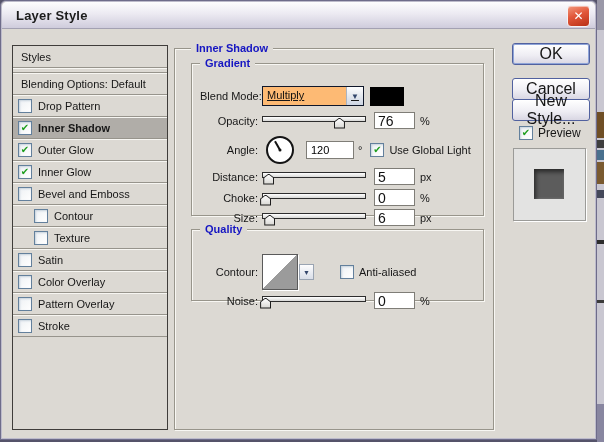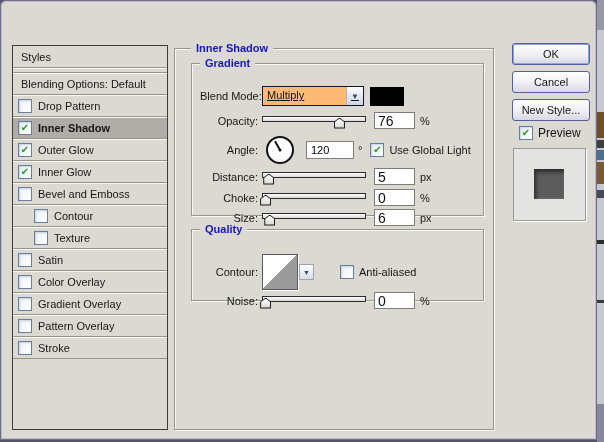--- a/index.html
+++ b/index.html
@@ -108,25 +108,25 @@
     background:linear-gradient(135deg,#ffffff 50%,#9b9b9b 50%);cursor:pointer;
     box-shadow:1px 1px 0 #fff;}
   .contour-arrow{width:13px;height:14px;margin-left:1px;border:1px solid #9aa4b2;
     background:linear-gradient(180deg,#fdfdfe,#d9dee8);display:flex;align-items:center;justify-content:center;
     font-size:7px;color:#33466b;cursor:pointer;}
   .aa-group{margin-left:26px;display:flex;align-items:center;}
 
   
   .btn{position:absolute;left:510px;width:78px;height:22px;border:1px solid #51619f;border-radius:3px;
     background:linear-gradient(180deg,#ffffff 0%,#efeef4 55%,#d9d7e3 100%);
-    font-family:"Liberation Sans",sans-serif;font-size:11px;color:#151515;
+    font-family:"Liberation Sans",sans-serif;font-size:16px;color:#151515;
     display:flex;align-items:center;justify-content:center;cursor:pointer;
     box-shadow:inset 0 1px 0 #fff;}
   .btn-ok{top:14px;box-shadow:inset 0 0 0 1px #8ea4d8, inset 0 1px 0 #fff;}
-  .btn-cancel{top:42px;}
+  .btn-cancel{top:49px;}
   .btn-new{top:70px;}
   .preview-row{position:absolute;left:517px;top:97px;display:flex;align-items:center;font-size:11px;color:#171717;}
   .preview-row .cb-label{font-size:12px;}
   .thumb-preview{position:absolute;left:511px;top:119px;width:71px;height:71px;background:#e3e3e2;
     border:1px solid #9b9b98;box-shadow:1px 1px 0 #ffffff;}
   .thumb-inner{position:absolute;left:20px;top:20px;width:30px;height:30px;background:#5c5c5c;
     box-shadow:inset 2px 3px 4px rgba(0,0,0,.55), inset -1px -1px 2px rgba(255,255,255,.12);}
 </style>
 </head>
 <body>
@@ -140,20 +140,24 @@
     <div class="seg" style="top:150px;height:10px;background:#49708e;"></div>
     <div class="seg" style="top:162px;height:22px;background:#7a5a30;"></div>
     <div class="seg" style="top:190px;height:8px;background:#44485a;"></div>
     <div class="seg" style="top:240px;height:4px;background:#2c2c2c;"></div>
     <div class="seg" style="top:300px;height:3px;background:#3a3a3a;"></div>
     <div class="seg" style="top:404px;height:38px;background:#8886a0;"></div>
   </div>
 
   <div class="dialog">
 
+    <div class="titlebar">
+      <span class="title-text">Layer Style</span>
+      <span class="close-btn">✕</span>
+    </div>
 
     <div class="body">
 
       <div class="styles-list">
         <div class="list-row list-header">
           <span class="rl">Styles</span>
         </div>
         <div class="list-gap"></div>
         <div class="list-row">
           <span class="rl">Blending Options: Default</span>
@@ -186,24 +190,20 @@
           <span class="xcb"></span>
           <span class="rl">Texture</span>
         </div>
         <div class="list-row item">
           <span class="xcb"></span>
           <span class="rl">Satin</span>
         </div>
         <div class="list-row item">
           <span class="xcb"></span>
           <span class="rl">Color Overlay</span>
-        </div>
-        <div class="list-row item">
-          <span class="xcb"></span>
-          <span class="rl">Gradient Overlay</span>
         </div>
         <div class="list-row item">
           <span class="xcb"></span>
           <span class="rl">Pattern Overlay</span>
         </div>
         <div class="list-row item">
           <span class="xcb"></span>
           <span class="rl">Stroke</span>
         </div>
         <div class="list-fill"></div>

